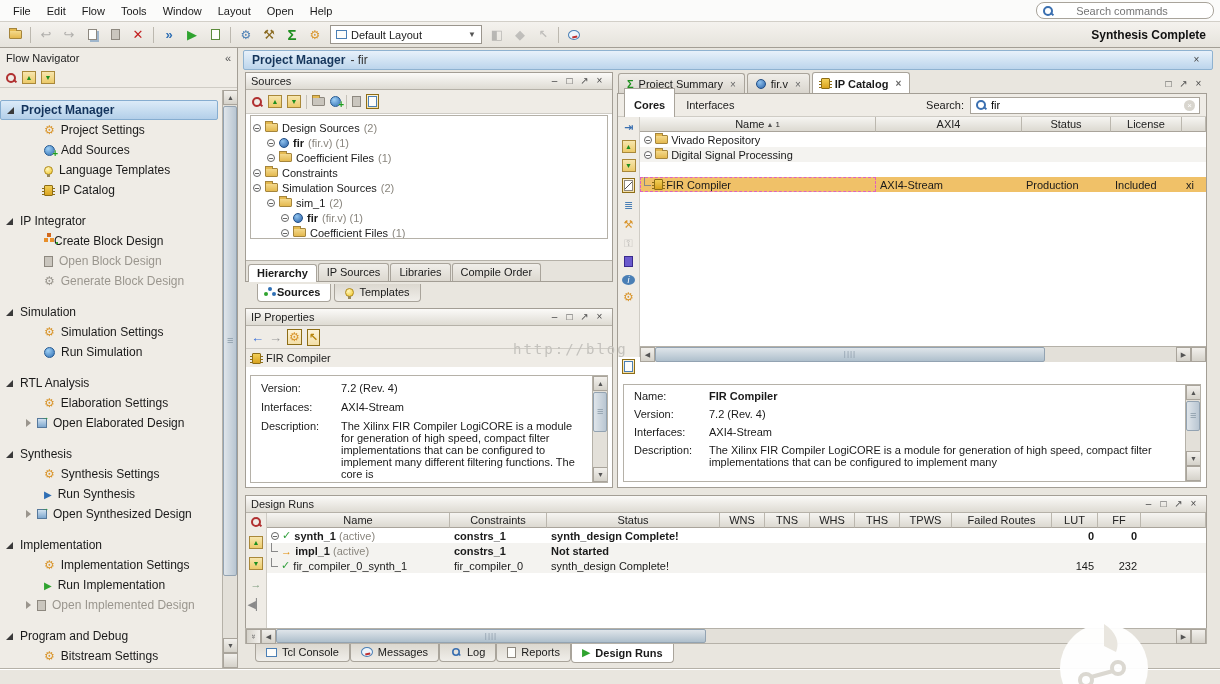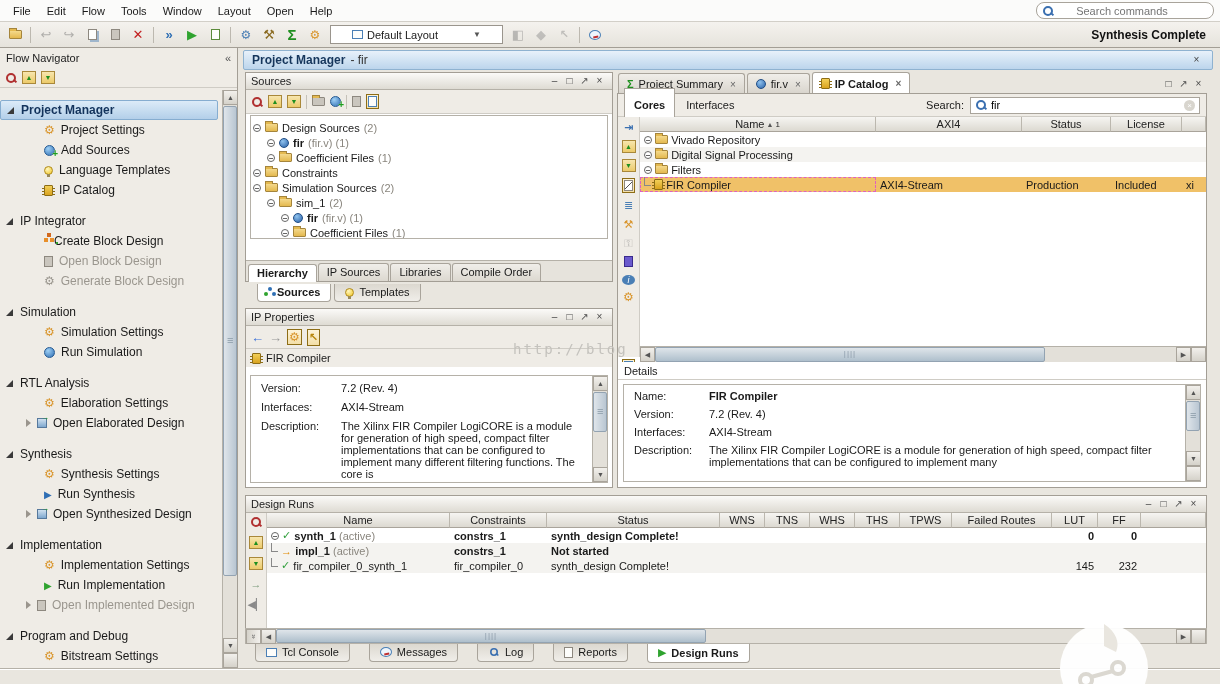--- a/index.html
+++ b/index.html
@@ -16,21 +16,21 @@
   #cmd-search input { border:none; outline:none; width:130px; font:inherit; color:#9a958d; background:transparent;text-align:center; }
 
   
   #toolbar { position:absolute; left:0; top:22px; width:1220px; height:26px;
              background:linear-gradient(#f4f2ee,#e6e3dc); border-bottom:1px solid #a39e95;
              display:flex; align-items:center; padding:0 4px; gap:1px; }
   .tb { width:22px; height:20px; display:inline-flex; align-items:center; justify-content:center; font-size:13px; }
   .tb-sep { width:1px; height:16px; background:#bcb8af; margin:0 3px; }
   .disabled { opacity:.45; filter:grayscale(1); }
   #layout-select { display:flex; align-items:center; gap:4px; background:#fff; border:1px solid #9a958d;
-                   height:19px; padding:0 21px; margin:0 3px; width:173px; }
+                   height:19px; padding:0 5px; margin:0 3px; width:152px; }
   #layout-select .caret { margin-left:auto; font-size:8px; color:#555; }
   #flow-status { margin-left:auto; font-weight:bold; font-size:12px; padding-right:10px; color:#111; }
 
   
   .ico-folder { display:inline-block; width:13px; height:9px; background:linear-gradient(#f4d98c,#e4b94f);
                 border:1px solid #a5853c; border-radius:1px; position:relative; flex:none; }
   .ico-folder::before { content:""; position:absolute; left:-1px; top:-3px; width:6px; height:2px;
                 background:#e4b94f; border:1px solid #a5853c; border-bottom:none; }
   .ico-folder.gray { background:#c9c5bd; border-color:#8d887f; }
   .ico-gear { color:#d9952c; font-size:12px; line-height:1; }
@@ -215,21 +215,21 @@
   #dr-strip { position:absolute; left:0; top:17px; width:21px; bottom:0; background:#efece6;
               border-right:1px solid #cfccc5; display:flex; flex-direction:column; align-items:center;
               gap:8px; padding-top:3px; }
   #dr-table { position:absolute; left:21px; right:0; top:17px; bottom:0; overflow:hidden; background:#fff; }
   .grid-dr { display:grid; grid-template-columns:183px 97px 173px 45px 45px 45px 45px 52px 100px 46px 43px 1fr; }
   .num { justify-content:flex-end; }
   .grey { color:#8a867e; }
   #dr-hscroll { position:absolute; left:245px; top:628px; width:962px; height:16px; background:#e3e0d9;
                 border:1px solid #b5b1a8; display:flex; }
   #dr-tabs { position:absolute; left:245px; top:644px; width:962px; height:20px; display:flex;
-             align-items:flex-start; padding-left:10px; gap:19px; }
+             align-items:flex-start; padding-left:10px; gap:0; }
 
   
   #wm-url { position:absolute; left:513px; top:341px; z-index:40; color:#c4c2bd; font-family:"DejaVu Sans Mono",monospace;
             font-size:14px; letter-spacing:2px; pointer-events:none; }
   #wm-brand { position:absolute; right:4px; bottom:-14px; z-index:50; text-align:right; pointer-events:none; }
   #wm-brand .cn { font-size:24px; font-weight:bold; font-style:italic; color:#fff;
                   text-shadow:0 1px 3px rgba(110,110,110,.8); }
   #wm-brand .en { font-size:13px; font-weight:bold; color:#fff; letter-spacing:1px;
                   text-shadow:0 1px 2px rgba(110,110,110,.8); }
   #wm-logo { position:absolute; left:1056px; top:618px; z-index:50; pointer-events:none; }
@@ -663,43 +663,39 @@
           <div class="gc"></div>
       </div>
       <div class="grid-cat row-alt">
         <div class="gc ind1"><span class="exp-circle"></span>&nbsp;<span class="ico-folder"></span>&nbsp;<span>Digital Signal Processing</span></div>
         <div class="gc"></div>
           <div class="gc"></div>
           <div class="gc"></div>
           <div class="gc"></div>
       </div>
       <div class="grid-cat">
-        <div class="gc ind2"><span class="exp-circle"></span>&nbsp;<span class="ico-folder"></span>&nbsp;<span>Filters</span></div>
         <div class="gc"></div>
           <div class="gc"></div>
           <div class="gc"></div>
           <div class="gc"></div>
       </div>
       <div class="grid-cat">
         <div class="gc ind3 sel-orange sel-name"><span class="elbow"></span>&nbsp;<span class="ico-ip"></span>&nbsp;<span>FIR Compiler</span></div>
         <div class="gc sel-orange">AXI4-Stream</div>
         <div class="gc sel-orange">Production</div>
         <div class="gc sel-orange">Included</div>
         <div class="gc sel-orange">xi</div>
       </div>
     </div>
     <div id="cat-hscroll">
       <div class="sb-btn">◀</div>
       <div class="hthumb" style="width:390px;"></div>
       <div style="flex:1;"></div>
       <div class="sb-btn">▶</div>
       <div class="sb-btn"></div>
-    </div>
-    <div id="details-lbl">
-      <span>Details</span>
     </div>
     <div id="details-box">
       <div class="dprop">
           <span class="pl">Name:</span>
           <span class="pv" style="font-weight:bold;">FIR Compiler</span>
         </div>
       <div class="dprop">
           <span class="pl">Version:</span>
           <span class="pv">7.2 (Rev. 4)</span>
         </div>

